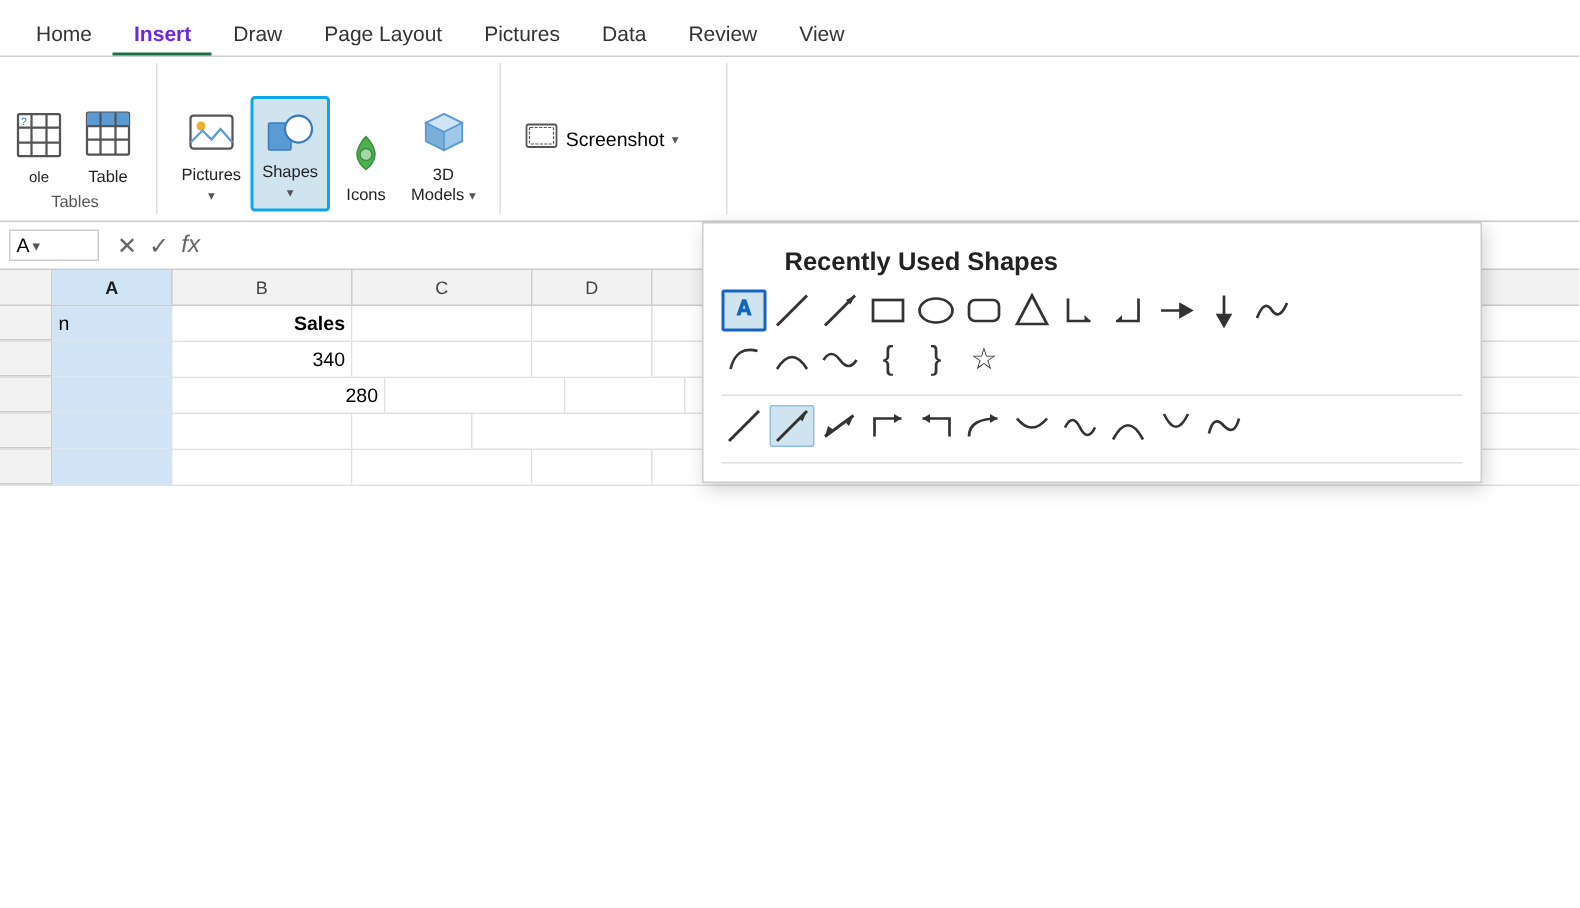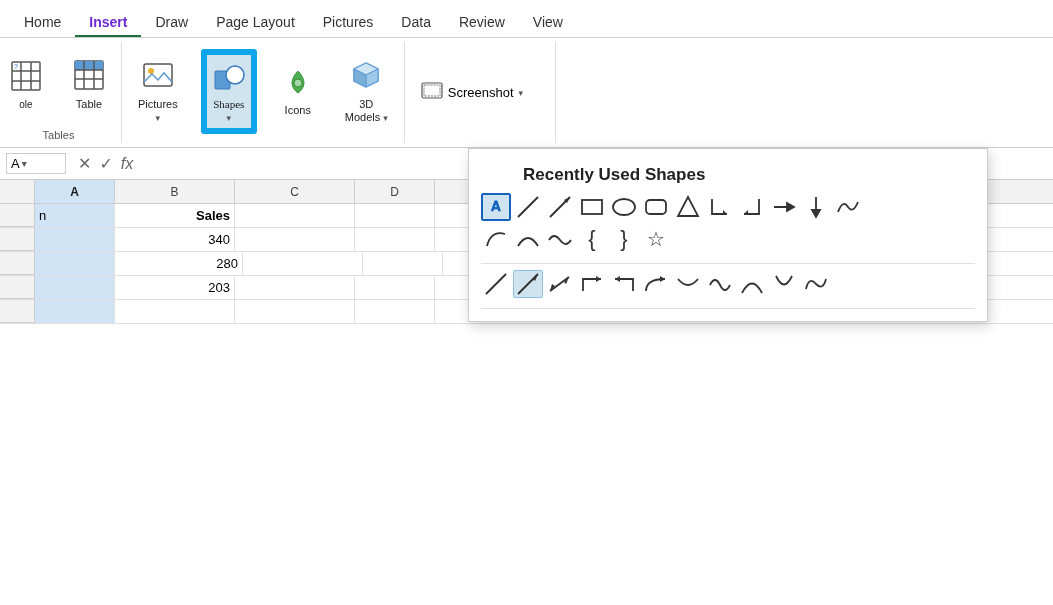--- a/index.html
+++ b/index.html
@@ -54,23 +54,23 @@
     .ribbon-group {
       display: flex;
       flex-direction: column;
       align-items: center;
       padding: 0 8px;
       border-right: 1px solid #e0e0e0;
       position: relative;
     }
     .ribbon-group-items {
       display: flex;
-      align-items: center;
+      align-items: flex-end;
       flex: 1;
-      gap: 17px;
+      gap: 0;
     }
     .ribbon-group-label {
       font-size: 11px;
       color: #555;
       margin-top: auto;
       padding-bottom: 2px;
       text-align: center;
     }
 
     .ribbon-btn {
@@ -317,21 +317,21 @@
         <div class="btn-icon">
           <svg class="icon-svg" viewBox="0 0 32 32" fill="none">
             <rect x="2" y="5" width="28" height="22" rx="2" stroke="#555" stroke-width="1.5" fill="none"></rect>
             <circle cx="9" cy="12" r="3" fill="#f0b030"></circle>
             <path d="M2 23 L10 15 L16 21 L22 14 L30 23" stroke="#5b9bd5" stroke-width="1.5" fill="none"></path>
           </svg>
         </div>
         <div class="btn-label">Pictures<br><span class="btn-arrow">▾</span></div>
       </div>
 
-      <div class="ribbon-btn active" style="background:#d0e4f0; border:6px solid #0ea5e9;font-family:Liberation Serif, serif;">
+      <div class="ribbon-btn active" style="background:#d0e4f0; border:2px solid #0ea5e9;">
         <div class="btn-icon">
           <svg class="icon-svg" viewBox="0 0 32 32" fill="none">
             <rect x="2" y="12" width="15" height="18" rx="1" fill="#5b9bd5" stroke="#3a7abf" stroke-width="1"></rect>
             <circle cx="22" cy="16" r="9" fill="white" stroke="#3a7abf" stroke-width="1.5"></circle>
           </svg>
         </div>
         <div class="btn-label">Shapes<br><span class="btn-arrow">▾</span></div>
       </div>
 
       <div class="ribbon-btn">
@@ -417,33 +417,30 @@
     <div class="cell number" style="width:120px;">
       <span>340</span>
     </div>
     <div class="cell" style="width:120px;"></div>
     <div class="cell" style="width:80px;"></div>
   </div>
 
   <div class="spreadsheet-row">
     <div class="row-header"></div>
     <div class="cell blue-bg" style="width:80px;"></div>
-    <div class="cell number" style="width:128px;">
+    <div class="cell number" style="width:142px;">
       <span>280</span>
     </div>
     <div class="cell" style="width:120px;"></div>
     <div class="cell" style="width:80px;"></div>
   </div>
 
   <div class="spreadsheet-row">
     <div class="row-header"></div>
     <div class="cell blue-bg" style="width:80px;"></div>
-    <div class="cell number" style="width:120px;">
-      <span>203</span>
-    </div>
     <div class="cell" style="width:120px;"></div>
     <div class="cell" style="width:80px;"></div>
   </div>
 
   <div class="spreadsheet-row">
     <div class="row-header"></div>
     <div class="cell blue-bg" style="width:80px;"></div>
     <div class="cell number" style="width:120px;"></div>
     <div class="cell" style="width:120px;"></div>
     <div class="cell" style="width:80px;"></div>

